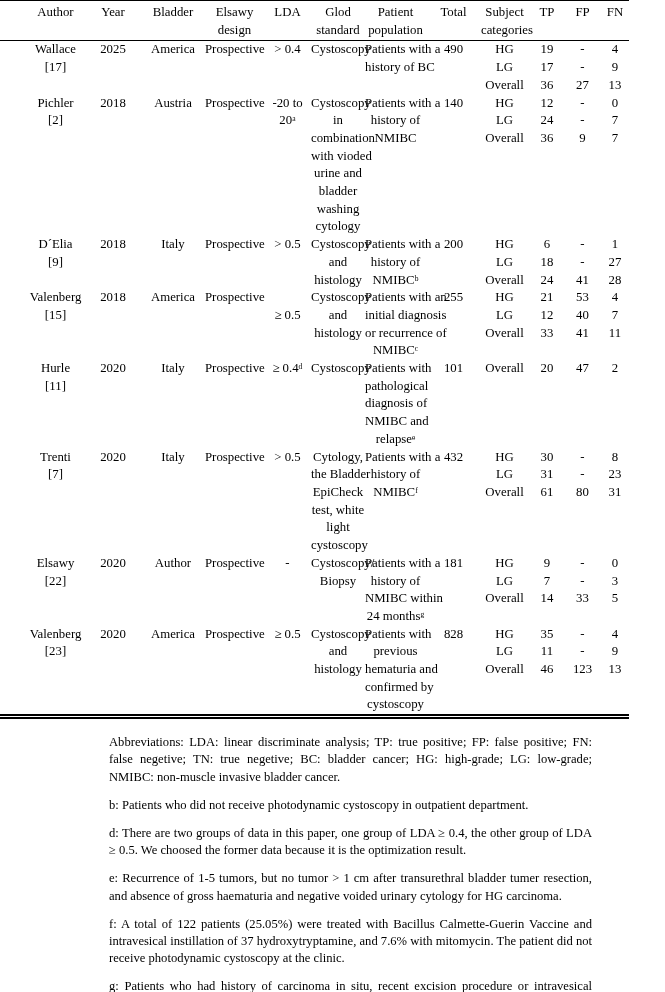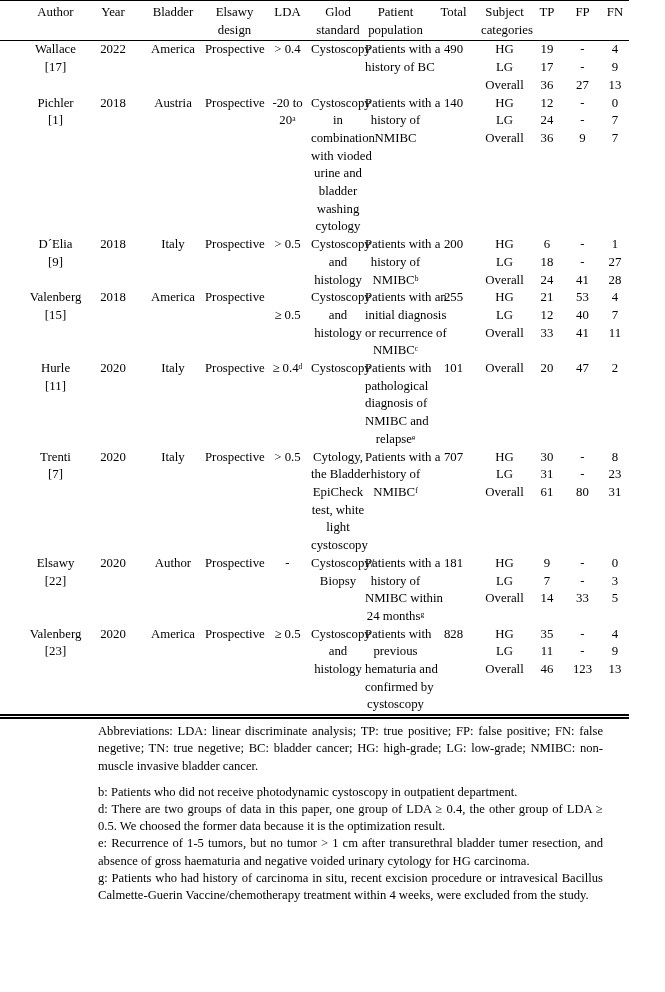--- a/index.html
+++ b/index.html
@@ -44,21 +44,21 @@
   table.study-table .col-author { padding-left: 26px; }
   .footnotes {
     margin-left: 98px;
     width: 505px;
     font-size: 12.6px;
     line-height: 17.2px;
     text-align: justify;
     padding-top: 4px;
   }
   .footnotes p {
-    margin: 0;
+    margin: 11px;
     white-space: normal;
   }
   .footnotes p.abbrev { margin-bottom: 9px; }
 </style>
 </head>
 <body>
 
 <div class="page">
 
   <table class="study-table">
@@ -95,21 +95,21 @@
         <th>TP</th>
         <th>FP</th>
         <th>FN</th>
         <th>TN</th>
       </tr>
     </thead>
     <tbody>
       <tr>
         <td class="col-author">Wallace
 [17]</td>
-        <td>2022</td>
+        <td>2025</td>
         <td>America</td>
         <td>Prospective</td>
         <td>&gt; 0.4</td>
         <td>Cystoscopy</td>
         <td>Patients with a
 history of BC</td>
         <td>490</td>
         <td>HG
 LG
 Overall</td>
@@ -121,21 +121,21 @@
 27</td>
         <td>4
 9
 13</td>
         <td>-
 -
 294</td>
       </tr>
       <tr>
         <td class="col-author">Pichler
-[1]</td>
+[2]</td>
         <td>2018</td>
         <td>Austria</td>
         <td>Prospective</td>
         <td>-20 to
 20ᵃ</td>
         <td>Cystoscopy
 in
 combination
 with vioded
 urine and
@@ -253,21 +253,21 @@
         <td>&gt; 0.5</td>
         <td>Cytology,
 the Bladder
 EpiCheck
 test, white
 light
 cystoscopy</td>
         <td>Patients with a
 history of
 NMIBCᶠ</td>
-        <td>707</td>
+        <td>432</td>
         <td>HG
 LG
 Overall</td>
         <td>30
 31
 61</td>
         <td>-
 -
 80</td>
         <td>8
@@ -340,16 +340,17 @@
 646</td>
       </tr>
     </tbody>
   </table>
 
   <div class="footnotes">
     <p class="abbrev">Abbreviations: LDA: linear discriminate analysis; TP: true positive; FP: false positive; FN: false negetive; TN: true negetive; BC: bladder cancer; HG: high-grade; LG: low-grade; NMIBC: non-muscle invasive bladder cancer.</p>
     <p>b: Patients who did not receive photodynamic cystoscopy in outpatient department.</p>
     <p>d: There are two groups of data in this paper, one group of LDA ≥ 0.4, the other group of LDA ≥ 0.5. We choosed the former data because it is the optimization result.</p>
     <p>e: Recurrence of 1-5 tumors, but no tumor &gt; 1 cm after transurethral bladder tumer resection, and absence of gross haematuria and negative voided urinary cytology for HG carcinoma.</p>
+    <p>f: A total of 122 patients (25.05%) were treated with Bacillus Calmette-Guerin Vaccine and intravesical instillation of 37 hydroxytryptamine, and 7.6% with mitomycin. The patient did not receive photodynamic cystoscopy at the clinic.</p>
     <p>g: Patients who had history of carcinoma in situ, recent excision procedure or intravesical Bacillus Calmette-Guerin Vaccine/chemotherapy treatment within 4 weeks, were excluded from the study.</p>
   </div>
 
 </div>
 
 </body></html>

